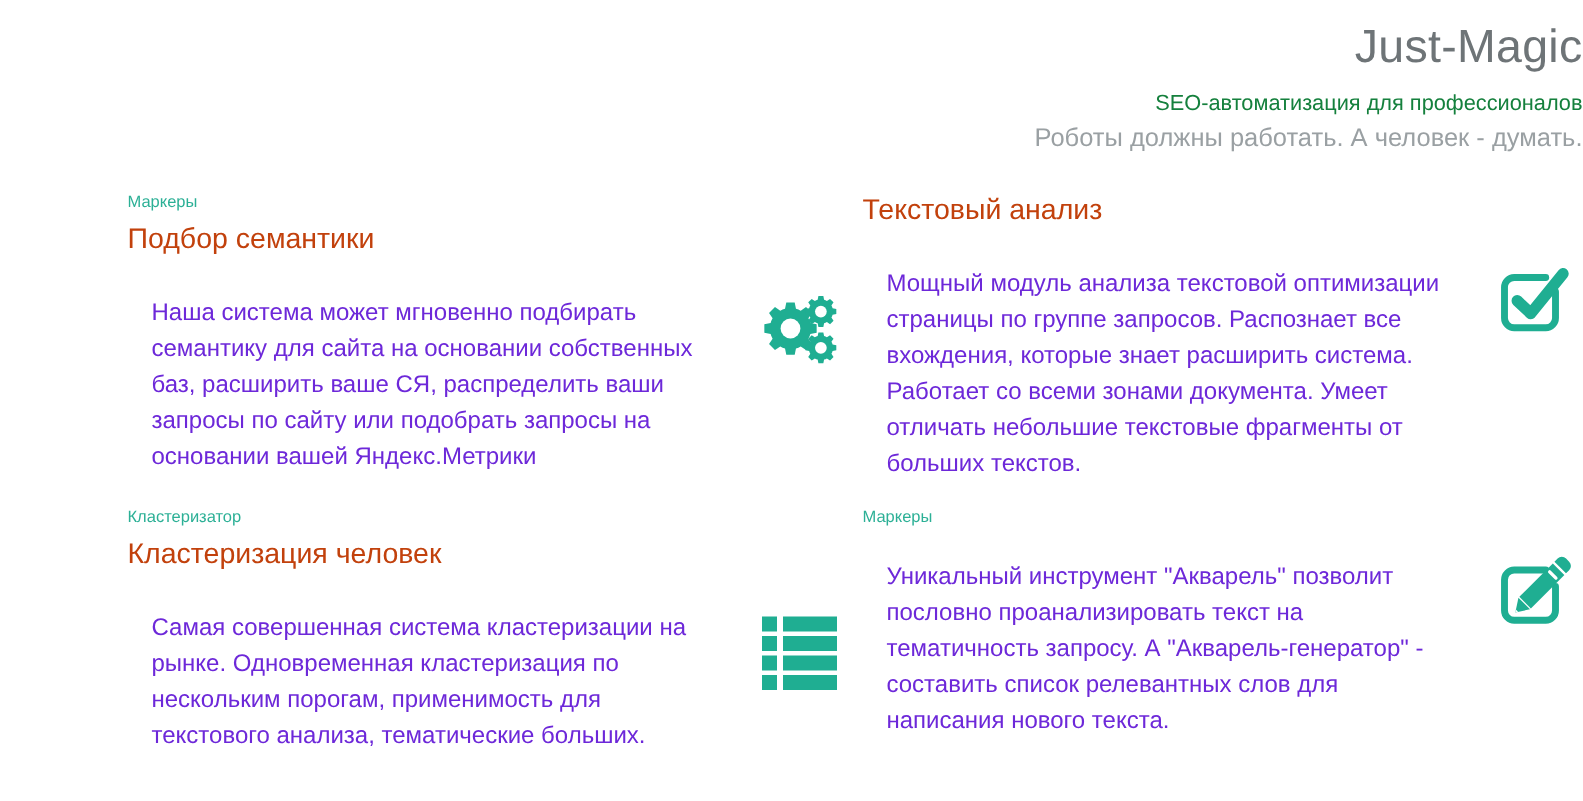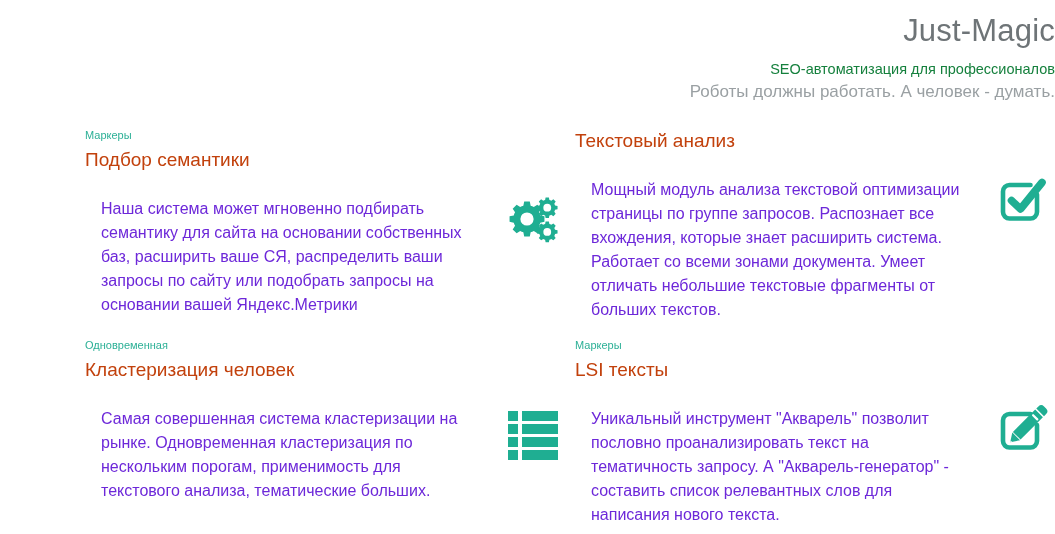--- a/index.html
+++ b/index.html
@@ -152,21 +152,21 @@
         <span class="card-icon">
           <svg width="64" height="64" viewBox="0 0 64 64" aria-hidden="true">
             <path d="M46 24.5v17.5a6.5 6.5 0 0 1-6.5 6.5h-21A6.5 6.5 0 0 1 12 42V21.5A6.5 6.5 0 0 1 18.5 15h21" fill="none" stroke="#1fae92" stroke-width="4.6" stroke-linecap="round" stroke-linejoin="round"></path>
             <path d="M20.5 30.5 29.5 39 51 12.5" fill="none" stroke="#1fae92" stroke-width="7.6" stroke-linecap="round" stroke-linejoin="round"></path>
           </svg>
         </span>
       </div>
     </div>
 
     <div class="card">
-      <div class="card-eyebrow">Одновременная</div>
+      <div class="card-eyebrow">Кластеризатор</div>
       <div class="card-title">Кластеризация человек</div>
       <div class="card-body-row">
         <p class="card-text">Самая совершенная система кластеризации на рынке. Одновременная кластеризация по нескольким порогам, применимость для текстового анализа, тематические больших.</p>
         <span class="card-icon">
           <svg width="64" height="64" viewBox="0 0 64 64" aria-hidden="true">
             <g fill="#1fae92">
               <rect x="7" y="12" width="10" height="10"></rect>
               <rect x="21" y="12" width="36" height="10"></rect>
               <rect x="7" y="25" width="10" height="10"></rect>
               <rect x="21" y="25" width="36" height="10"></rect>
@@ -175,21 +175,20 @@
               <rect x="7" y="51" width="10" height="10"></rect>
               <rect x="21" y="51" width="36" height="10"></rect>
             </g>
           </svg>
         </span>
       </div>
     </div>
 
     <div class="card card-col-right">
       <div class="card-eyebrow">Маркеры</div>
-      <div class="card-title">LSI тексты</div>
       <div class="card-body-row">
         <p class="card-text">Уникальный инструмент "Акварель" позволит пословно проанализировать текст на тематичность запросу. А "Акварель-генератор" - составить список релевантных слов для написания нового текста.</p>
         <span class="card-icon">
           <svg width="64" height="64" viewBox="0 0 64 64" aria-hidden="true">
             <path d="M46 26v16a6.5 6.5 0 0 1-6.5 6.5h-21A6.5 6.5 0 0 1 12 42V21.5A6.5 6.5 0 0 1 18.5 15h21" fill="none" stroke="#1fae92" stroke-width="4.6" stroke-linecap="round" stroke-linejoin="round"></path>
 
             <path d="M44.2 10.6 51.9 18.3 29.6 40.6 21.9 32.9z" fill="#1fae92"></path>
 
             <path d="M42.1 16.2 46.3 20.4" fill="none" stroke="#ffffff" stroke-width="2.2" stroke-linecap="round"></path>
 

